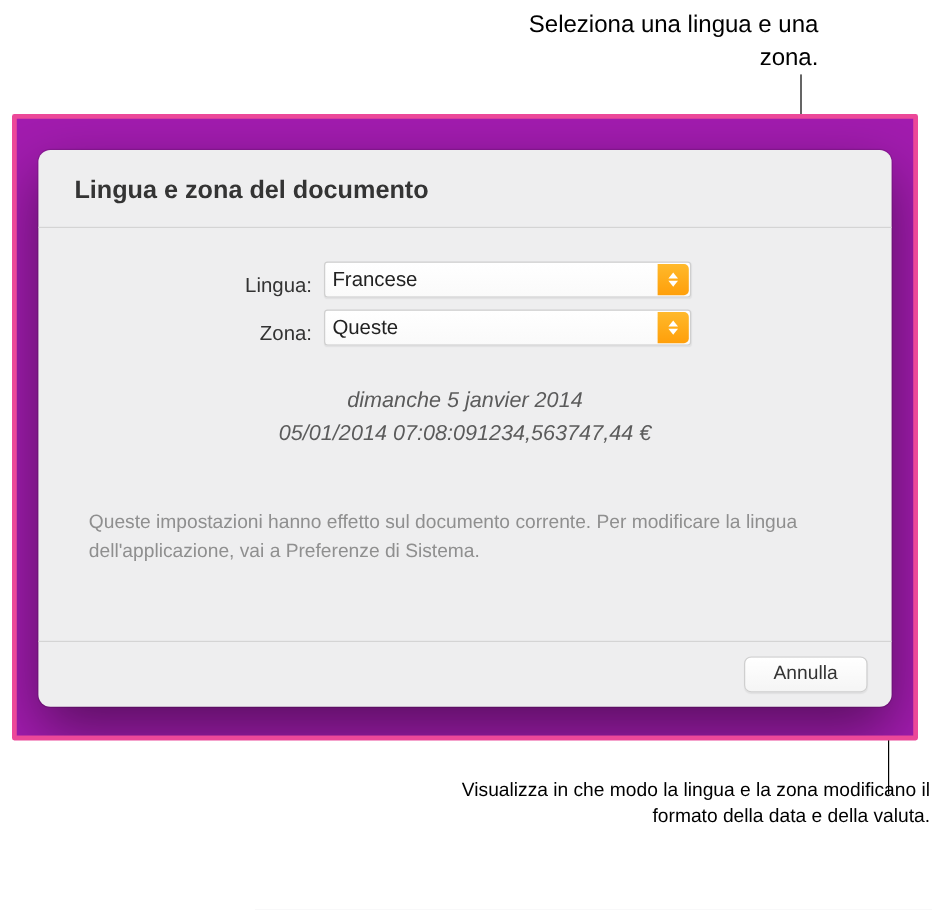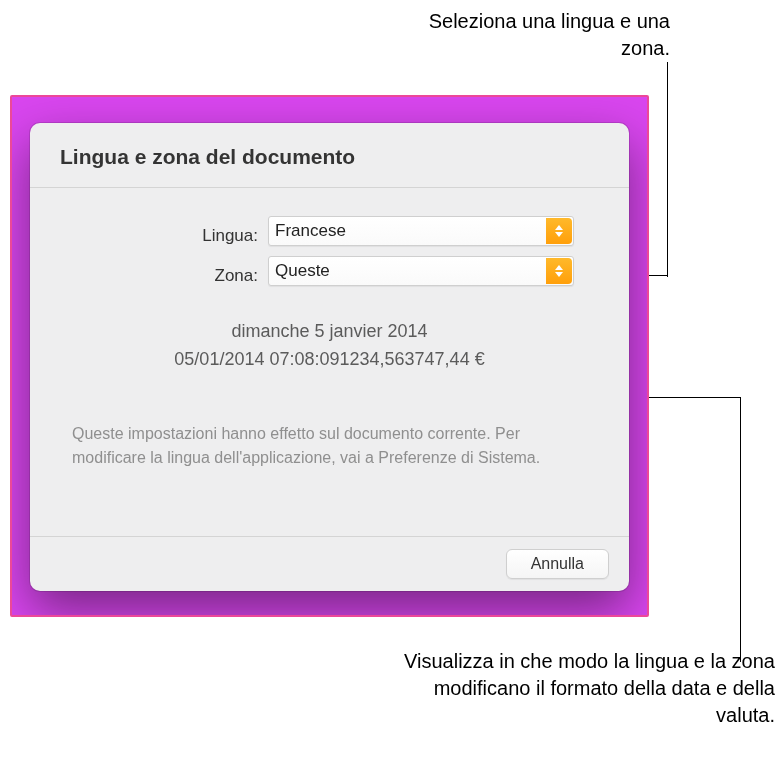--- a/index.html
+++ b/index.html
@@ -12,29 +12,29 @@
   }
   .annotation {
     position: absolute;
     font-size: 20px;
     color: #000;
     line-height: 1.35;
     text-align: right;
   }
   .annotation-top {
     top: 8px;
-    left: 380px;
+    left: 392px;
     width: 290px;
   }
   .annotation-bottom {
     position: absolute;
     top: 648px;
     left: 370px;
     width: 405px;
-    font-size: 20px;
+    font-size: 16px;
     line-height: 1.35;
     text-align: right;
   }
   .leader-line {
     position: absolute;
     background: #000;
   }
   .leader-top-v { top: 62px; left: 667px; width: 1px; height: 215px; }
   .leader-bottom-vlong { top: 397px; left: 740px; width: 1px; height: 265px; }
   .leader-bottom-h { top: 397px; left: 580px; width: 161px; height: 1px; }
@@ -46,24 +46,24 @@
     border-bottom: 1px solid #000;
     width: 14px;
   }
   .bracket-top { top: 245px; left: 621px; height: 60px; }
   .bracket-top-stem { position:absolute; top: 275px; left: 635px; width: 32px; height:1px; background:#000; }
 
   .screenshot-frame {
     position: absolute;
     top: 95px;
     left: 10px;
-    width: 639px;
+    width: 755px;
     height: 522px;
-    background: #d946ef;
-    border: 2px solid #ec4899;
+    background: #a21caf;
+    border: 4px solid #ec4899;
     border-radius: 2px;
     padding: 26px 18px 24px 18px;
     overflow: hidden;
   }
   .dialog {
     position: relative;
     width: 100%;
     height: 100%;
     background: #eeeeef;
     border-radius: 10px;
@@ -131,20 +131,21 @@
   }
   .popup-arrows::before { border-bottom: 5px solid #fff; }
   .popup-arrows::after  { border-top: 5px solid #fff; }
 
   .preview {
     text-align: center;
     margin-top: 32px;
     color: #5b5b5b;
     font-size: 18px;
     line-height: 1.55;
+    font-style: italic;
   }
   .preview-line2 { display:flex; justify-content:center; }
 
   .help-text {
     margin-top: 48px;
     color: #8f8f8f;
     font-size: 16px;
     line-height: 1.5;
     text-align: left;
     padding: 0 4px;

